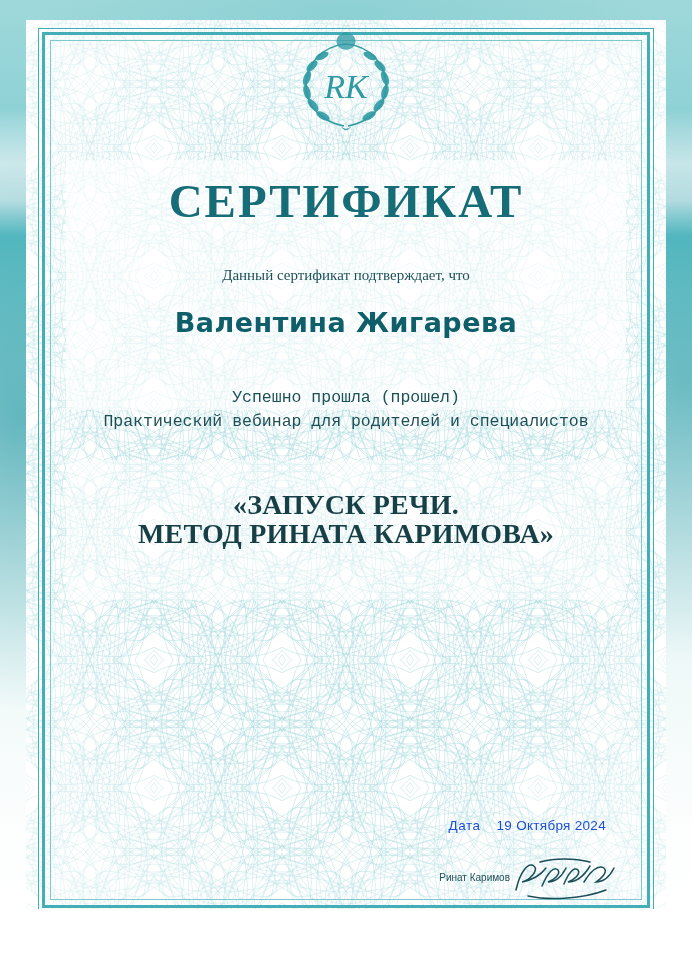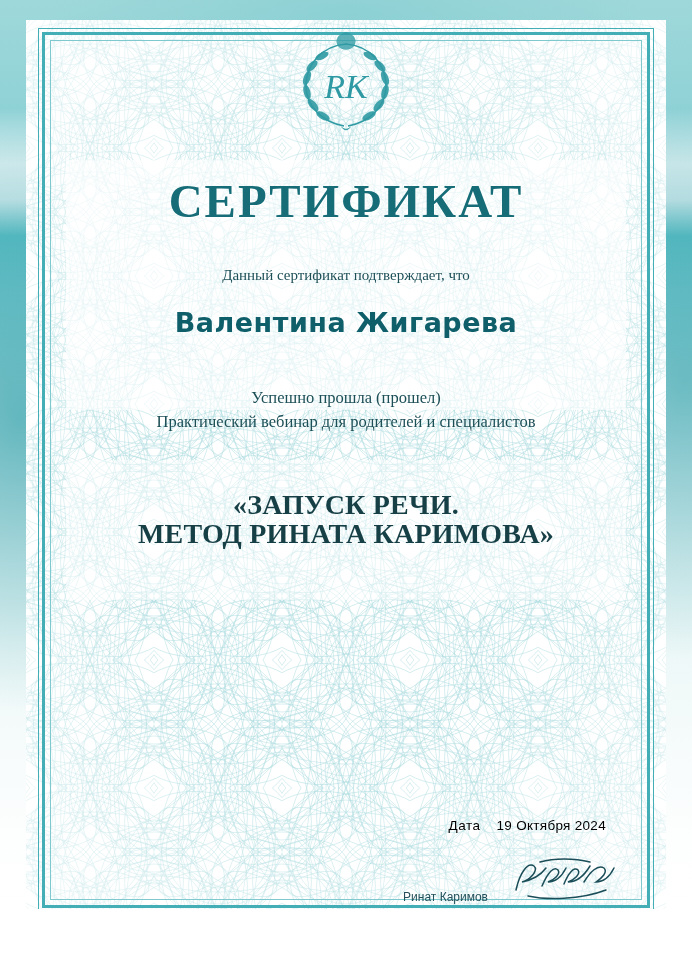--- a/index.html
+++ b/index.html
@@ -134,21 +134,21 @@
     font-weight: bold;
     color: #0f5f6b;
     letter-spacing: 0.5px;
   }
 
   .passed-line {
     position: absolute;
     left: 0;
     right: 0;
     top: 366px;
-    font-family: Liberation Serif, serif;
+    font-family: Liberation Mono, monospace;
     font-size: 16.5px;
     color: #1d4f57;
     line-height: 24px;
   }
 
   .course {
     position: absolute;
     left: 0;
     right: 0;
     top: 470px;
@@ -159,38 +159,38 @@
     color: #173f46;
     letter-spacing: 0.2px;
   }
 
   .date-row {
     position: absolute;
     right: 60px;
     top: 798px;
     font-family: "Liberation Sans", sans-serif;
     font-size: 13.5px;
-    color: #000000;
+    color: #1d4ed8;
     display: flex;
     align-items: baseline;
     gap: 16px;
   }
   .date-label { letter-spacing: 0.5px; }
   .date-value { letter-spacing: 0.3px; }
 
   .signature-row {
     position: absolute;
     right: 48px;
     top: 852px;
     font-family: "Liberation Sans", sans-serif;
-    font-size: 12px;
+    font-size: 10px;
     color: #23505a;
     display: flex;
-    align-items: flex-end;
-    gap: 22px;
+    align-items: flex-start;
+    gap: 0;
   }
   .signature-graphic {
     width: 108px;
     height: 48px;
     margin-top: -16px;
   }
 </style>
 </head>
 <body>
 

